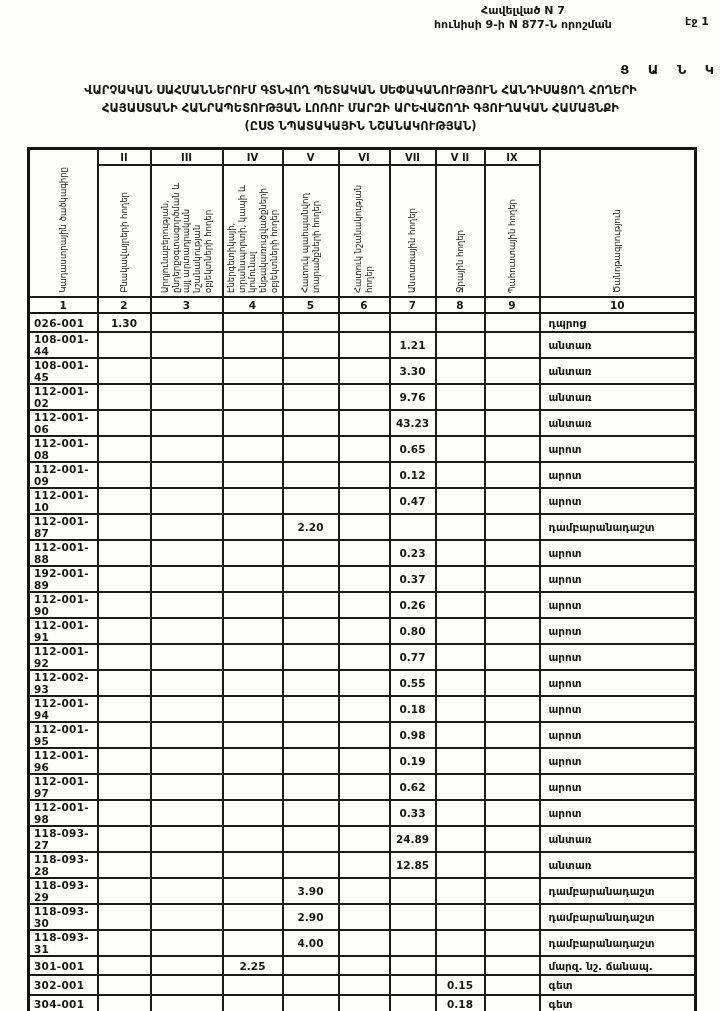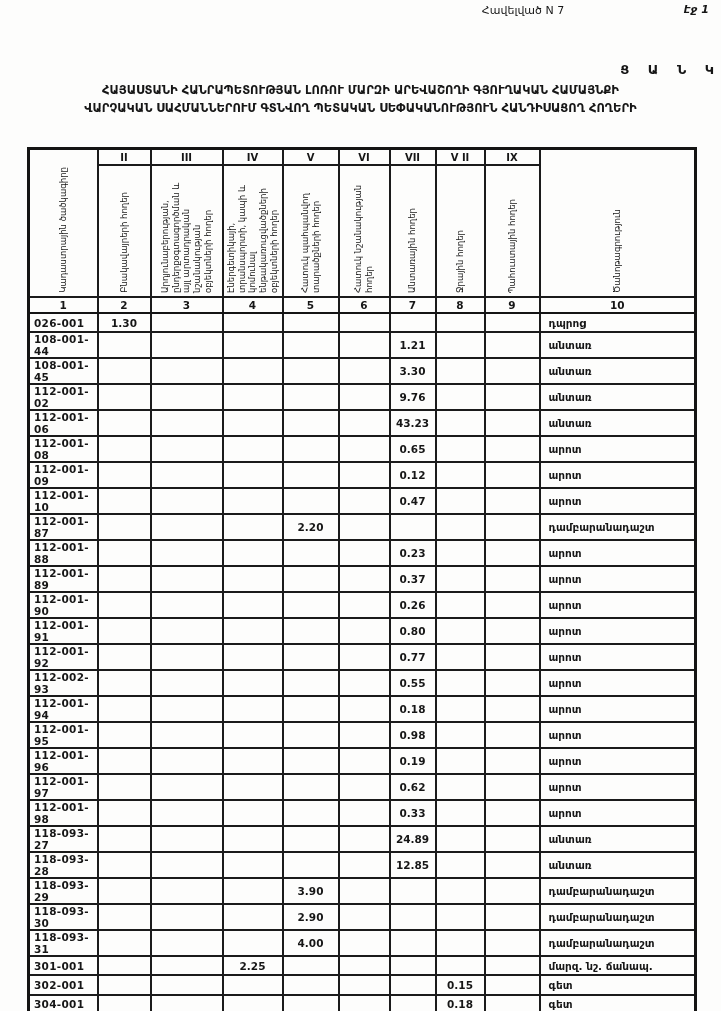--- a/index.html
+++ b/index.html
@@ -2,23 +2,23 @@
 <html><head>
 <meta charset="utf-8">
 <style>
   html,body{margin:0;padding:0;}
   body{
     width:721px;height:1011px;background:#fdfdfc;color:#161616;
     font-family:"DejaVu Sans", sans-serif;position:relative;overflow:hidden;
   }
   .hdr-block{
     position:absolute;top:4px;left:368px;width:310px;text-align:center;
-    font-size:11px;font-weight:normal;line-height:1.3;
-  }
-  .page-label{position:absolute;top:3px;right:12px;font-size:11px;font-weight:bold;font-style:italic;}
+    font-size:11px;font-weight:bold;line-height:1.3;
+  }
+  .page-label{position:absolute;top:15px;right:12px;font-size:11px;font-weight:bold;}
   .doc-title{
     position:absolute;top:62px;left:0;width:100%;text-align:right;
     font-size:13px;font-weight:bold;letter-spacing:7px;
   }
   .subtitle{
     position:absolute;top:82px;left:0;width:100%;text-align:center;
     font-size:11.5px;font-weight:bold;line-height:1.55;
   }
   table.lands{
     position:absolute;top:147px;left:27px;width:667px;
@@ -40,27 +40,29 @@
   td.val{text-align:center;}
   td.note{text-align:left;padding-left:8px;}
 </style>
 </head>
 <body>
 
 <div class="page-label">էջ 1</div>
 
 <div class="hdr-block">
   <div>Հավելված N 7</div>
+  <div>հունիսի 9-ի N 877-Ն որոշման</div>
 </div>
 
 <div class="doc-title">Ց Ա Ն Կ</div>
 
 <div class="subtitle">
+  <div>ՎԱՐՉԱԿԱՆ ՍԱՀՄԱՆՆԵՐՈՒՄ ԳՏՆՎՈՂ ՊԵՏԱԿԱՆ ՍԵՓԱԿԱՆՈՒԹՅՈՒՆ ՀԱՆԴԻՍԱՑՈՂ ՀՈՂԵՐԻ</div>
   <div>ՀԱՅԱՍՏԱՆԻ ՀԱՆՐԱՊԵՏՈՒԹՅԱՆ ԼՈՌՈՒ ՄԱՐԶԻ ԱՐԵՎԱՇՈՂԻ ԳՅՈՒՂԱԿԱՆ ՀԱՄԱՅՆՔԻ</div>
-  <div>ՎԱՐՉԱԿԱՆ ՍԱՀՄԱՆՆԵՐՈՒՄ ԳՏՆՎՈՂ ՊԵՏԱԿԱՆ ՍԵՓԱԿԱՆՈՒԹՅՈՒՆ ՀԱՆԴԻՍԱՑՈՂ ՀՈՂԵՐԻ</div>
+  <div>(ԸՍՏ ՆՊԱՏԱԿԱՅԻՆ ՆՇԱՆԱԿՈՒԹՅԱՆ)</div>
 </div>
 
 <table class="lands">
   <colgroup>
     <col style="width:69px">
       <col style="width:53px">
       <col style="width:72px">
     <col style="width:60px">
       <col style="width:56px">
       <col style="width:51px">
@@ -240,21 +242,21 @@
         <td class="val"></td>
         <td class="val"></td>
         <td class="val"></td>
         <td class="val"></td>
         <td class="val">0.23</td>
         <td class="val"></td>
         <td class="val"></td>
         <td class="note">արոտ</td>
       </tr>
       <tr>
-        <td class="code">112-001-89</td>
+        <td class="code">192-001-89</td>
         <td class="val"></td>
         <td class="val"></td>
         <td class="val"></td>
         <td class="val"></td>
         <td class="val"></td>
         <td class="val">0.37</td>
         <td class="val"></td>
         <td class="val"></td>
         <td class="note">արոտ</td>
       </tr>

